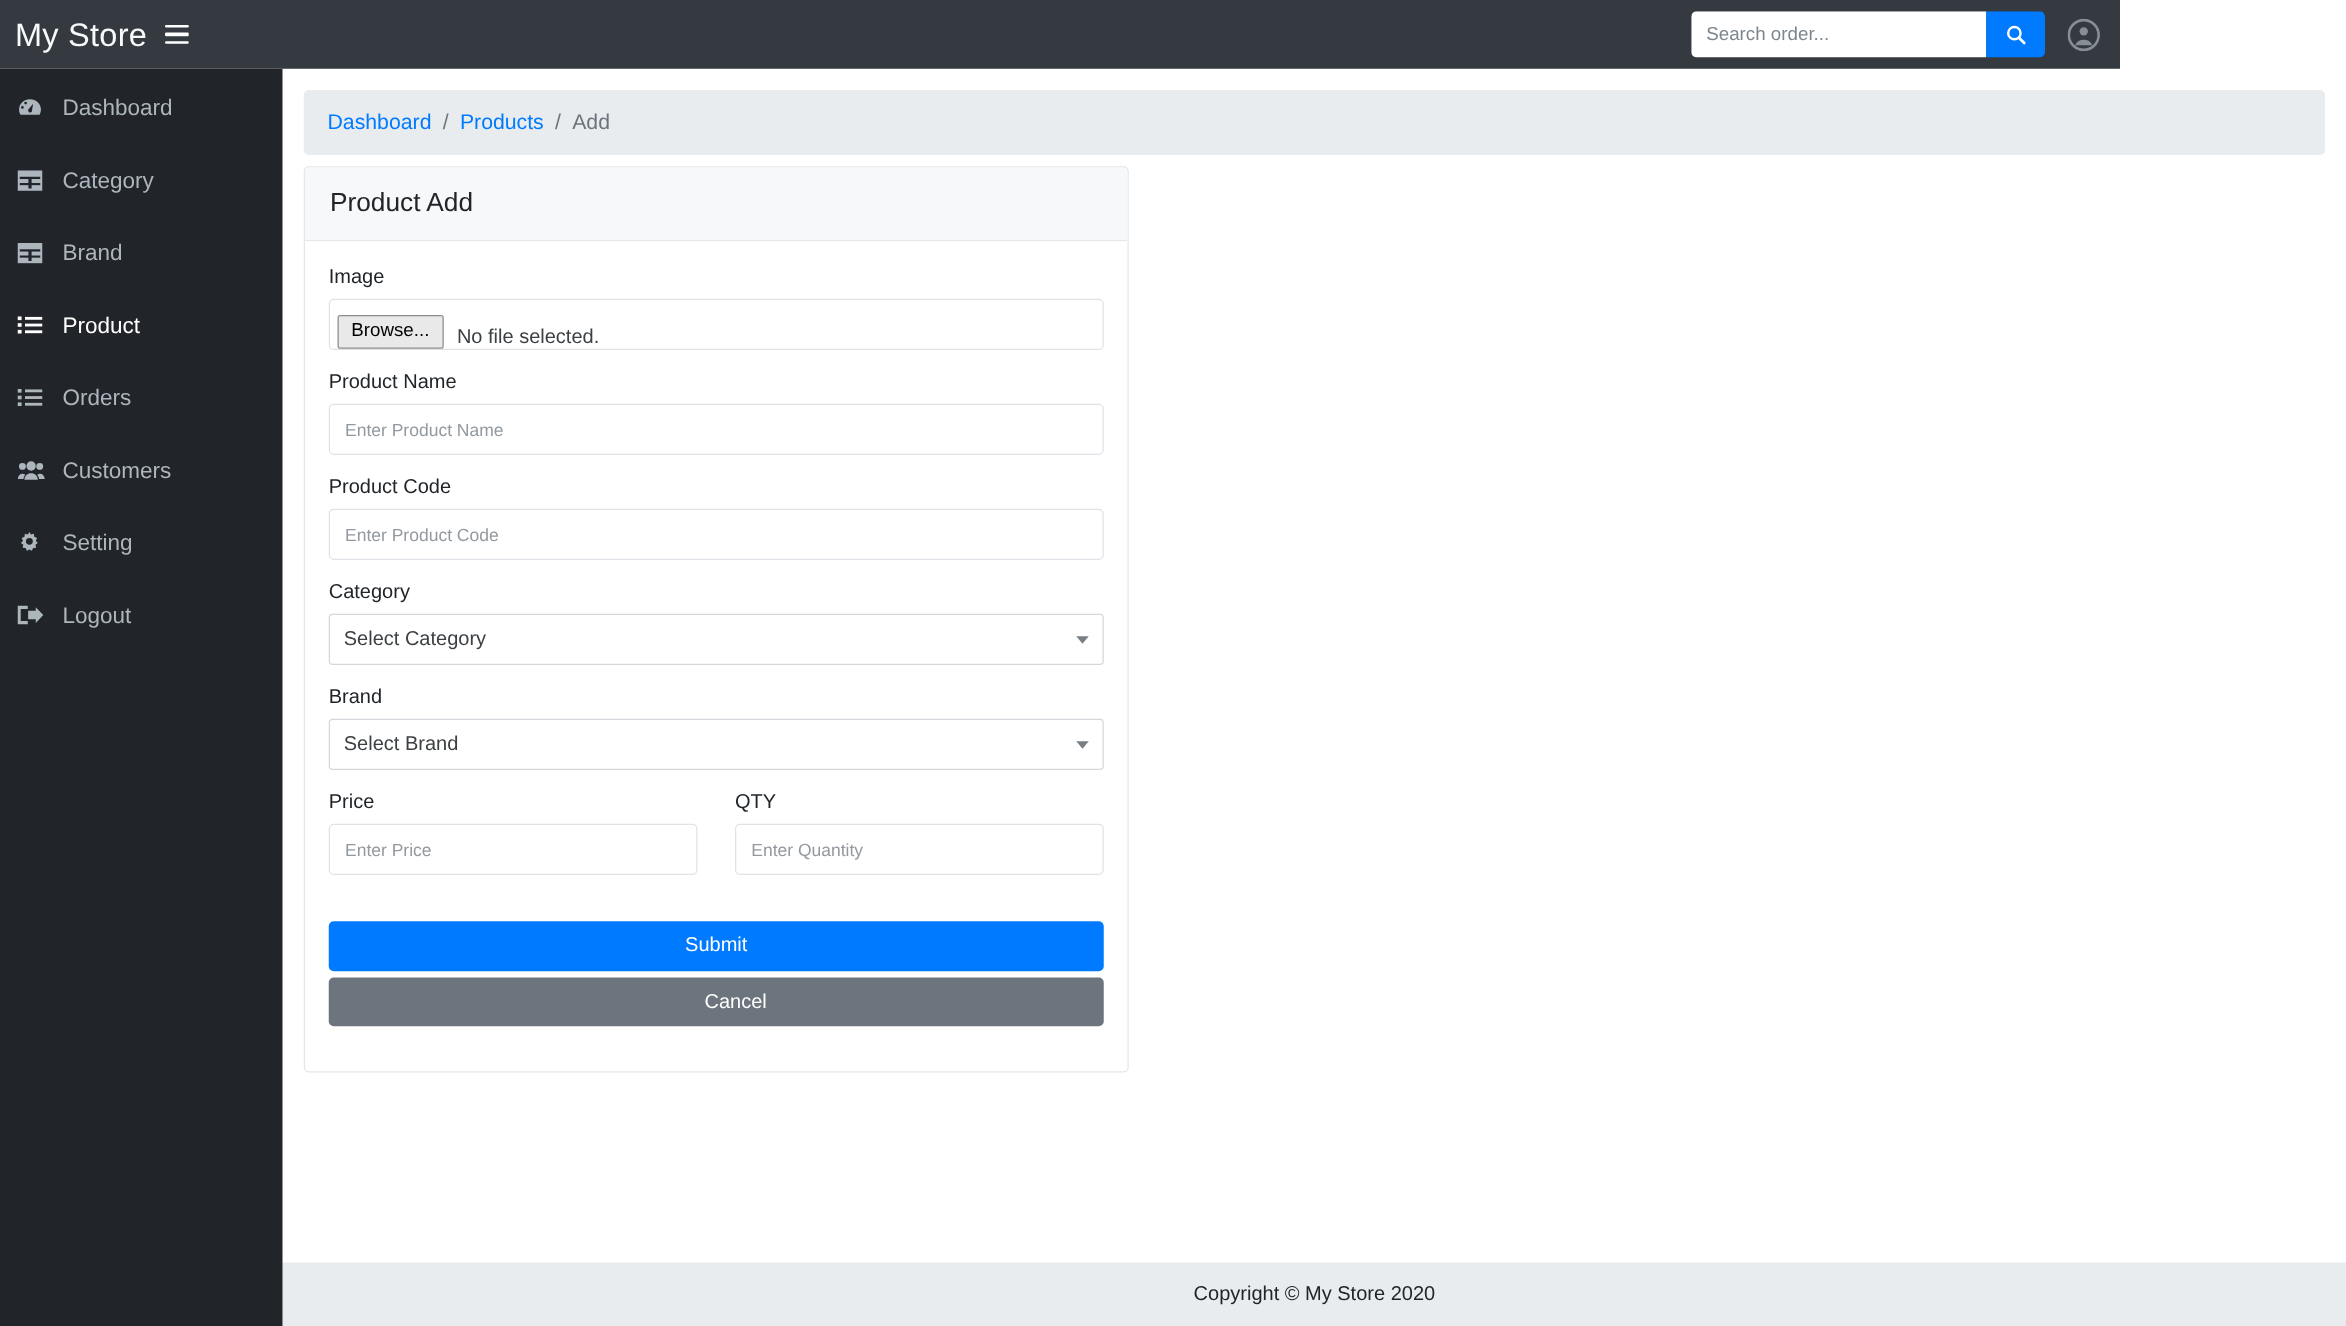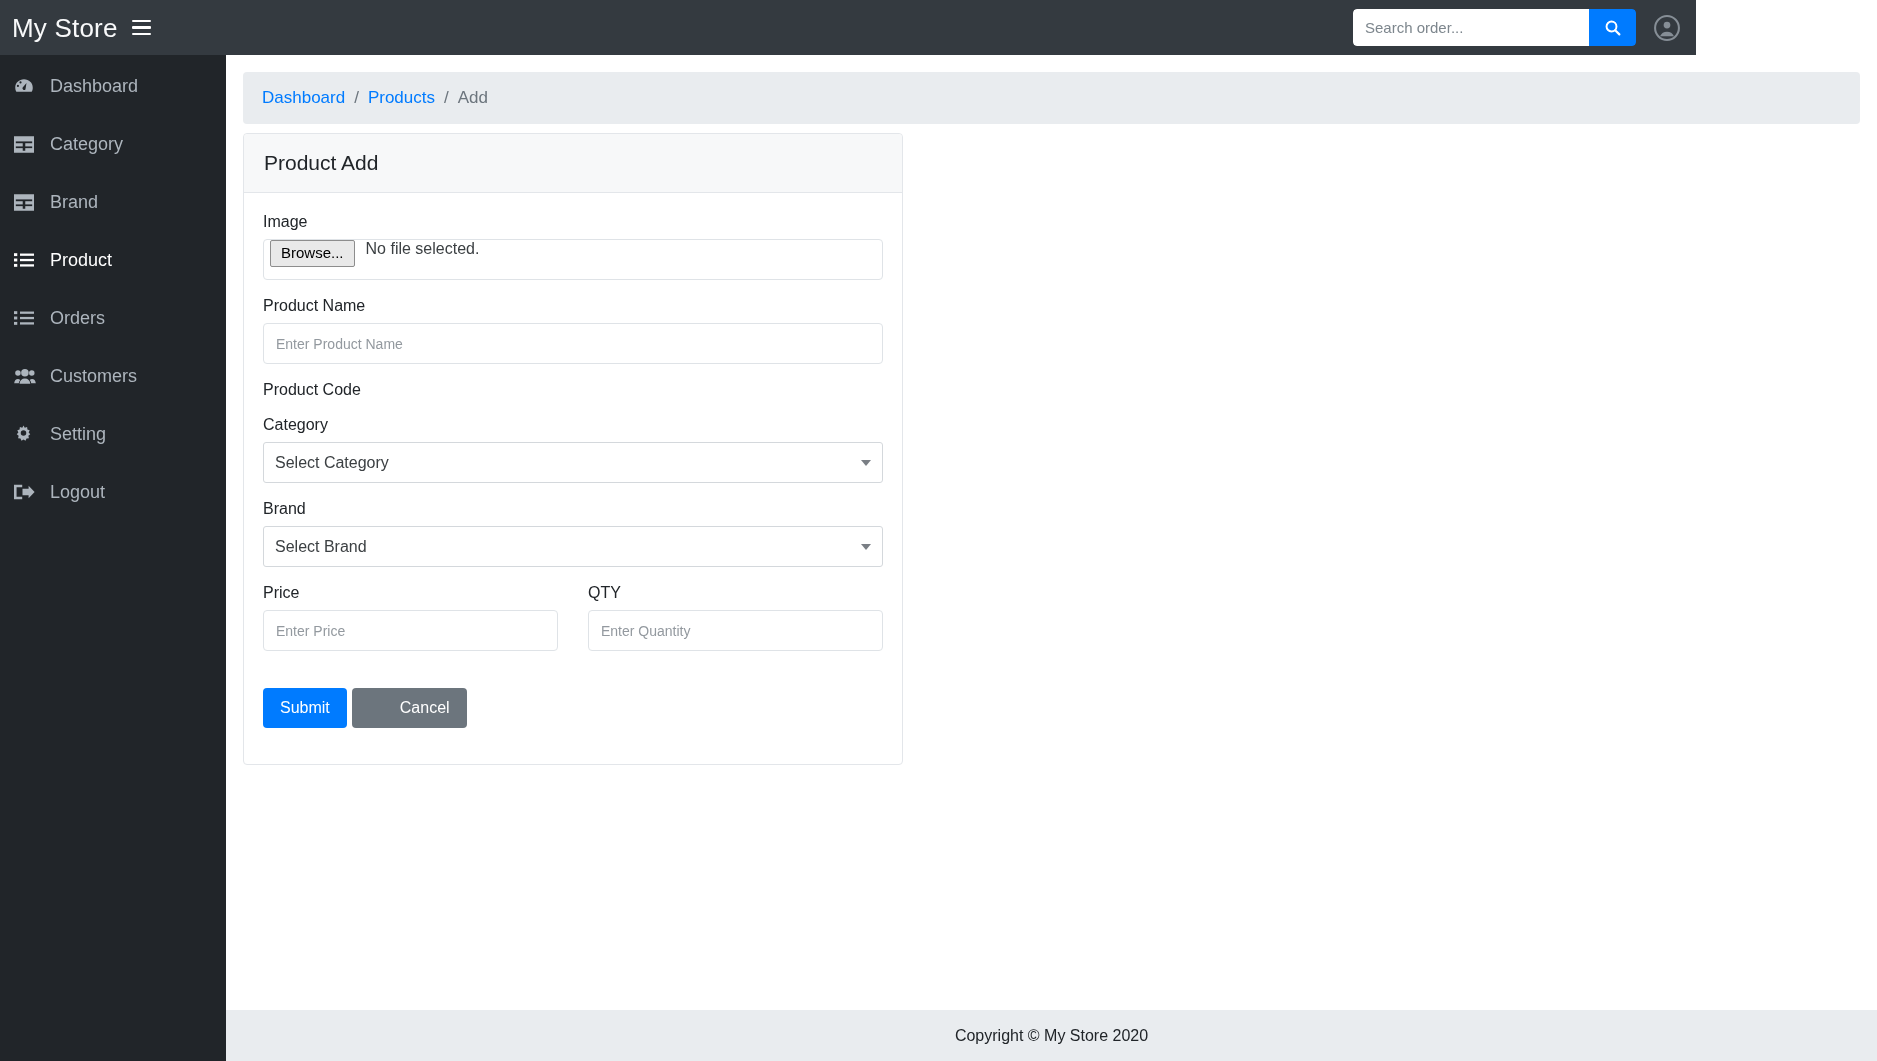--- a/index.html
+++ b/index.html
@@ -158,21 +158,21 @@
     font-size: 14px;
     color: #495057;
     font-family: "Liberation Sans", sans-serif;
     background: #ffffff;
     outline: none;
   }
   .form-control::placeholder { color: #93999f; }
 
   
   .file-control {
-    display: flex; align-items: flex-start;
+    display: flex; align-items: flex-end;
     width: 100%; height: 41px;
     border: 1px solid #dfe3e7;
     border-radius: 4px;
     padding: 0 6px;
     background: #ffffff;
     cursor: pointer;
   }
   .browse-btn {
     background: #e9e9e9;
     border: 1px solid #8d8d8d;
@@ -214,21 +214,21 @@
     width: 0; height: 0;
     border-left: 5px solid transparent;
     border-right: 5px solid transparent;
     border-top: 6px solid #7a7f85;
     pointer-events: none;
   }
 
   .row-2 { display: flex; gap: 30px; }
   .col-2 { flex: 1 1 0; }
 
-  .btn-row { display: flex; gap: 5px; margin-top: 20px; }
+  .btn-row { display: flex; gap: 5px; margin-top: 20px; flex-direction: column; }
   .btn {
     border: none;
     border-radius: 4px;
     font-size: 16px;
     font-family: "Liberation Sans", sans-serif;
     padding: 9px 17px;
     cursor: pointer;
     color: #ffffff;
     line-height: 1.35;
   }
@@ -403,20 +403,21 @@
         </div>
       </div>
 
       <div class="form-group">
         <label class="form-label">Product Name</label>
         <input class="form-control" type="text" placeholder="Enter Product Name" style="">
       </div>
 
       <div class="form-group">
         <label class="form-label">Product Code</label>
+        <input class="form-control" type="text" placeholder="Enter Product Code" style="">
       </div>
 
       <div class="form-group">
         <label class="form-label">Category</label>
         <div class="select-wrap">
           <div class="select-control">Select Category</div>
           <span class="select-caret"></span>
         </div>
       </div>
 

